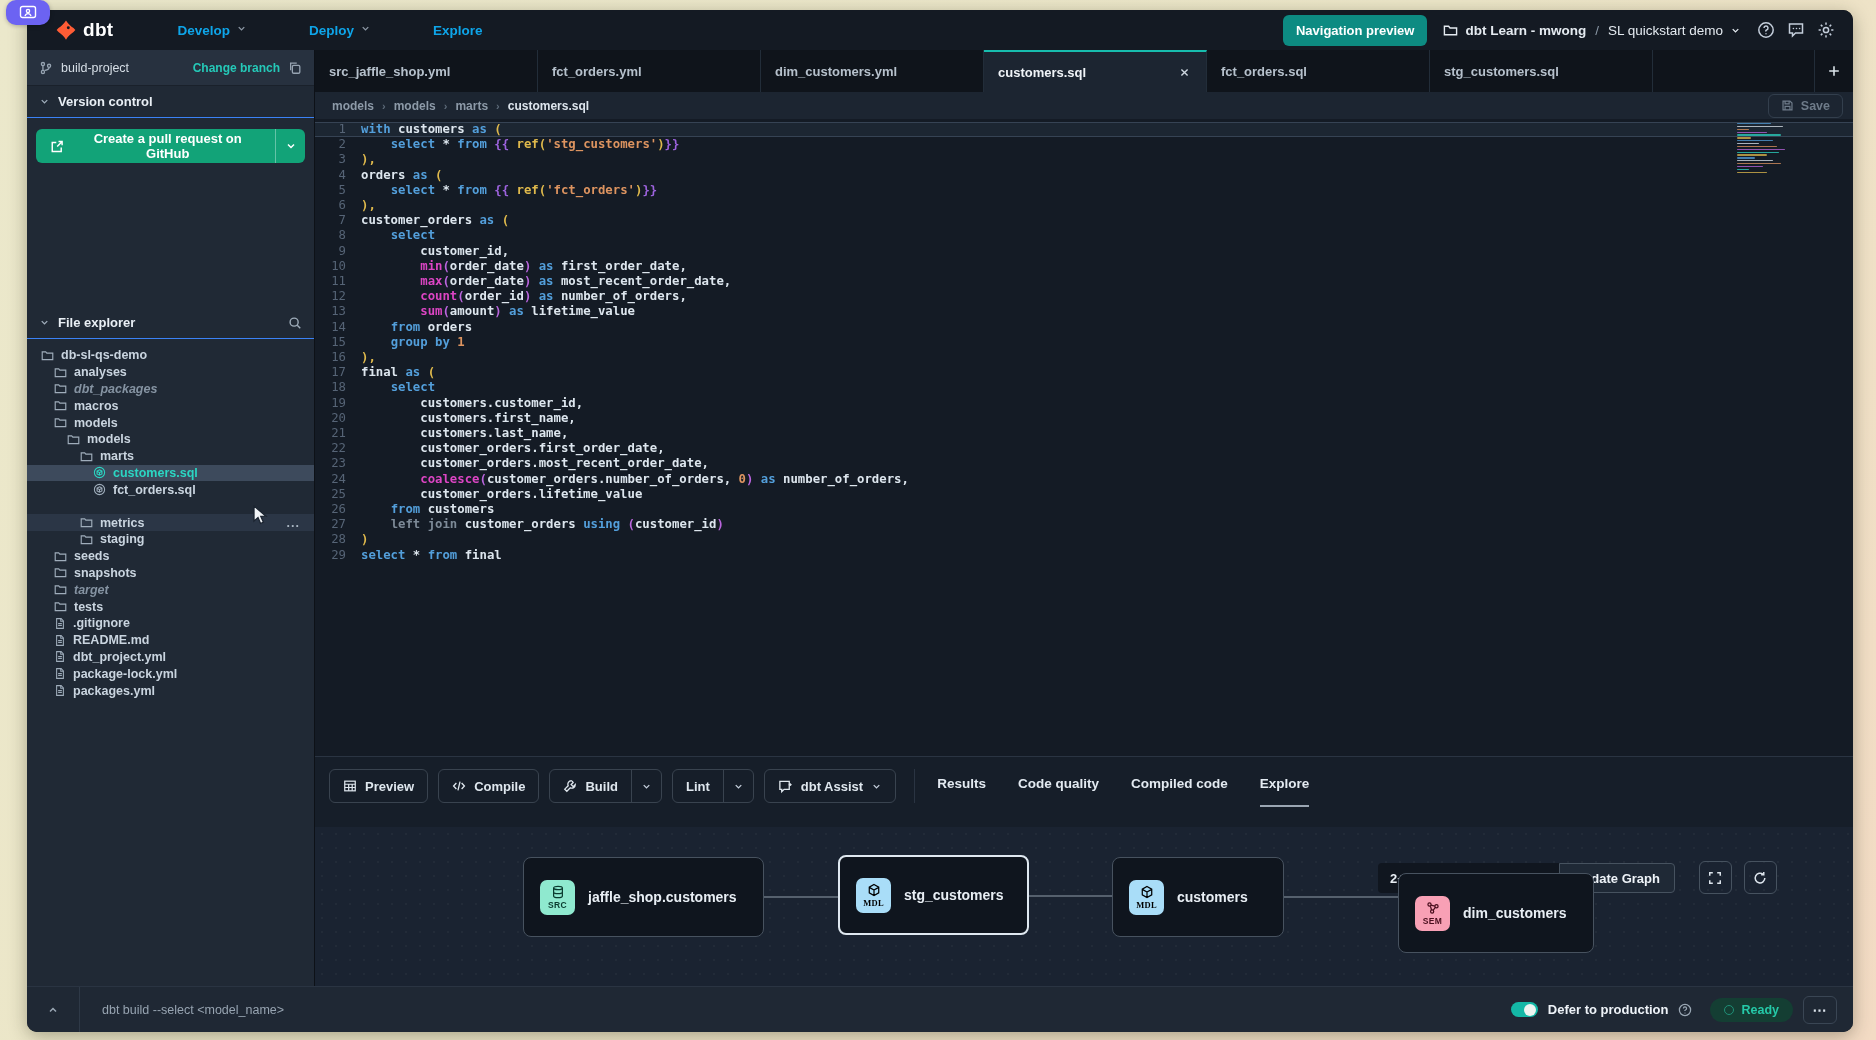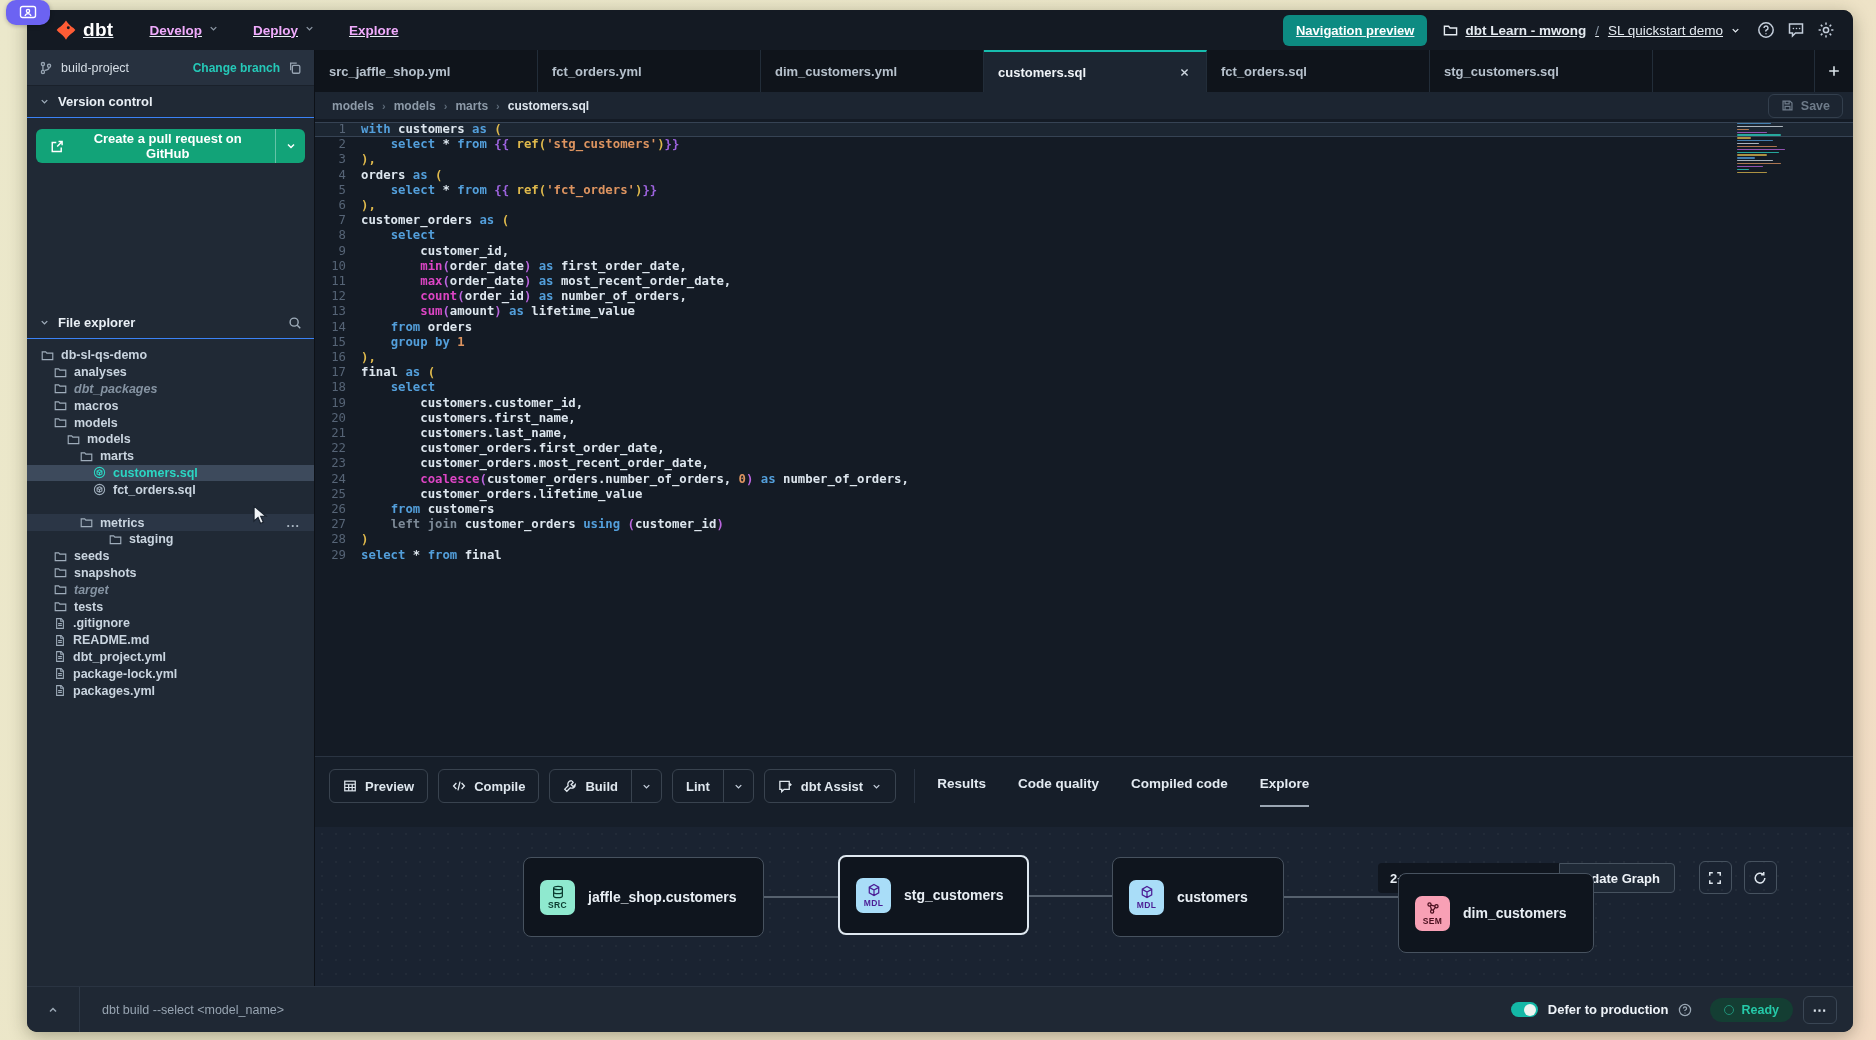--- a/index.html
+++ b/index.html
@@ -10,26 +10,26 @@
     position: relative;
     color:#e7edf3;
   }
   .app {
     position:absolute; left:27px; top:10px; width:1826px; height:1022px;
     background:#151b24; border-radius:10px; overflow:hidden;
     display:flex; flex-direction:column;
     box-shadow:0 4px 18px rgba(40,40,20,.35);
   }
   
-  .navbar { height:40px; background:#141a23; display:flex; align-items:center; justify-content:space-between; padding:0 18px 0 28px; flex:none;text-decoration:underline; }
+  .navbar { height:40px; background:#141a23; display:flex; align-items:center; justify-content:space-between; padding:0 18px 0 28px; flex:none; }
   .nav-left { display:flex; align-items:center; gap:36px; }
   .logo { display:flex; align-items:center; gap:6px; cursor:pointer; }
   .logo-text { font-size:19px; font-weight:bold; color:#fff; letter-spacing:.3px; }
   .menus { display:flex; align-items:center; gap:34px; }
-  .menu-item { display:flex; gap:6px; font-size:13.5px; font-weight:bold; color:#f0abfc; cursor:pointer; }
+  .menu-item { display:flex; gap:6px; font-size:13.5px; font-weight:bold; color:#0ea5e9; cursor:pointer;margin-left:28px; }
   .menu-item svg { opacity:.8; }
   .nav-right { display:flex; align-items:center; gap:16px; }
   .nav-preview { background:#0d8b82; color:#fff; border:none; border-radius:6px; padding:8px 13px; font-size:13px; font-weight:bold; font-family:inherit; cursor:pointer; }
   .proj { display:flex; align-items:center; gap:7px; font-size:13.5px; color:#e4eaf0; cursor:pointer; }
   .proj b { font-weight:bold; }
   .proj .sep { color:#8a97a5; margin:0 2px; }
   .nav-icons { display:flex; align-items:center; gap:12px; color:#c4cedb; }
   .nav-icons span { cursor:pointer; display:flex; }
   
   .main { flex:1; display:flex; min-height:0; }
@@ -89,21 +89,21 @@
   .ptab.active { border-bottom:2px solid #9aa6b2; }
   .canvas { flex:1; position:relative; background:#1a2331;
     background-image:radial-gradient(rgba(255,255,255,.035) 1px, transparent 1px);
     background-size:14px 14px; }
   .edge { position:absolute; height:2px; background:#55606d; }
   .node { position:absolute; height:80px; background:#0f151e; border:1.5px solid #47525f; border-radius:8px; display:flex; align-items:center; gap:13px; padding:0 16px; cursor:pointer; }
   .node.sel { border:2px solid #dfe8f0; }
   .badge { width:35px; height:35px; border-radius:7px; display:flex; flex-direction:column; align-items:center; justify-content:center; gap:1px; flex:none; }
   .badge .blb { font-size:8.5px; font-weight:bold; letter-spacing:.3px; }
   .badge.mint { background:#8fe9cf; color:#0a3a2e; }
-  .badge.blue { background:#a9ddf8; color:#4c1d95; }
+  .badge.blue { background:#a9ddf8; color:#000000;font-family:Liberation Serif, serif; }
   .badge.pink { background:#f8a0b5; color:#4a0f1e; }
   .node-label { font-size:14px; font-weight:bold; color:#e8eef4; white-space:nowrap; }
   .lin-controls { position:absolute; top:36px; left:1063px; display:flex; align-items:stretch; }
   .lin-input { width:181px; height:30px; background:#10161f; color:#e8eef4; font-size:13px; font-weight:bold; display:flex; align-items:center; padding:0 12px; border-radius:4px 0 0 4px; cursor:text; }
   .lin-update { height:30px; padding:0 14px; background:#1f2936; border:1px solid #46525f; border-radius:0 4px 4px 0; color:#eef3f8; font-family:inherit; font-size:13px; font-weight:bold; cursor:pointer; }
   .icon-btn { width:33px; height:33px; margin-left:12px; margin-top:-2px; background:transparent; border:1px solid #46525f; border-radius:6px; color:#dce4ec; display:flex; align-items:center; justify-content:center; cursor:pointer; }
   .icon-btn.fs { margin-left:24px; }
   
   .statusbar { height:46px; flex:none; background:#1f2834; border-top:1px solid #2a3442; display:flex; align-items:center; }
   .cmd-toggle { width:53px; align-self:stretch; display:flex; align-items:center; justify-content:center; color:#9aa7b4; border-right:1px solid #2e3947; cursor:pointer; }
@@ -323,21 +323,21 @@
           </div>
           <div class="trow thov" style="padding-left: 53px;">
             <span class="tic">
               <svg width="13" height="13" viewBox="0 0 16 16" fill="none" stroke="currentColor" stroke-width="1.4">
                 <path d="M1.5 13v-9.5h4.3l1.4 1.6h7.3V13z"></path>
               </svg>
             </span>
             <span>metrics</span>
             <span class="tell">...</span>
           </div>
-          <div class="trow" style="padding-left: 82px; text-align: center;">
+          <div class="trow" style="padding-left: 53px; text-align: center;">
             <span class="tic">
               <svg width="13" height="13" viewBox="0 0 16 16" fill="none" stroke="currentColor" stroke-width="1.4">
                 <path d="M1.5 13v-9.5h4.3l1.4 1.6h7.3V13z"></path>
               </svg>
             </span>
             <span>staging</span>
           </div>
           <div class="trow" style="padding-left: 27px;">
             <span class="tic">
               <svg width="13" height="13" viewBox="0 0 16 16" fill="none" stroke="currentColor" stroke-width="1.4">

